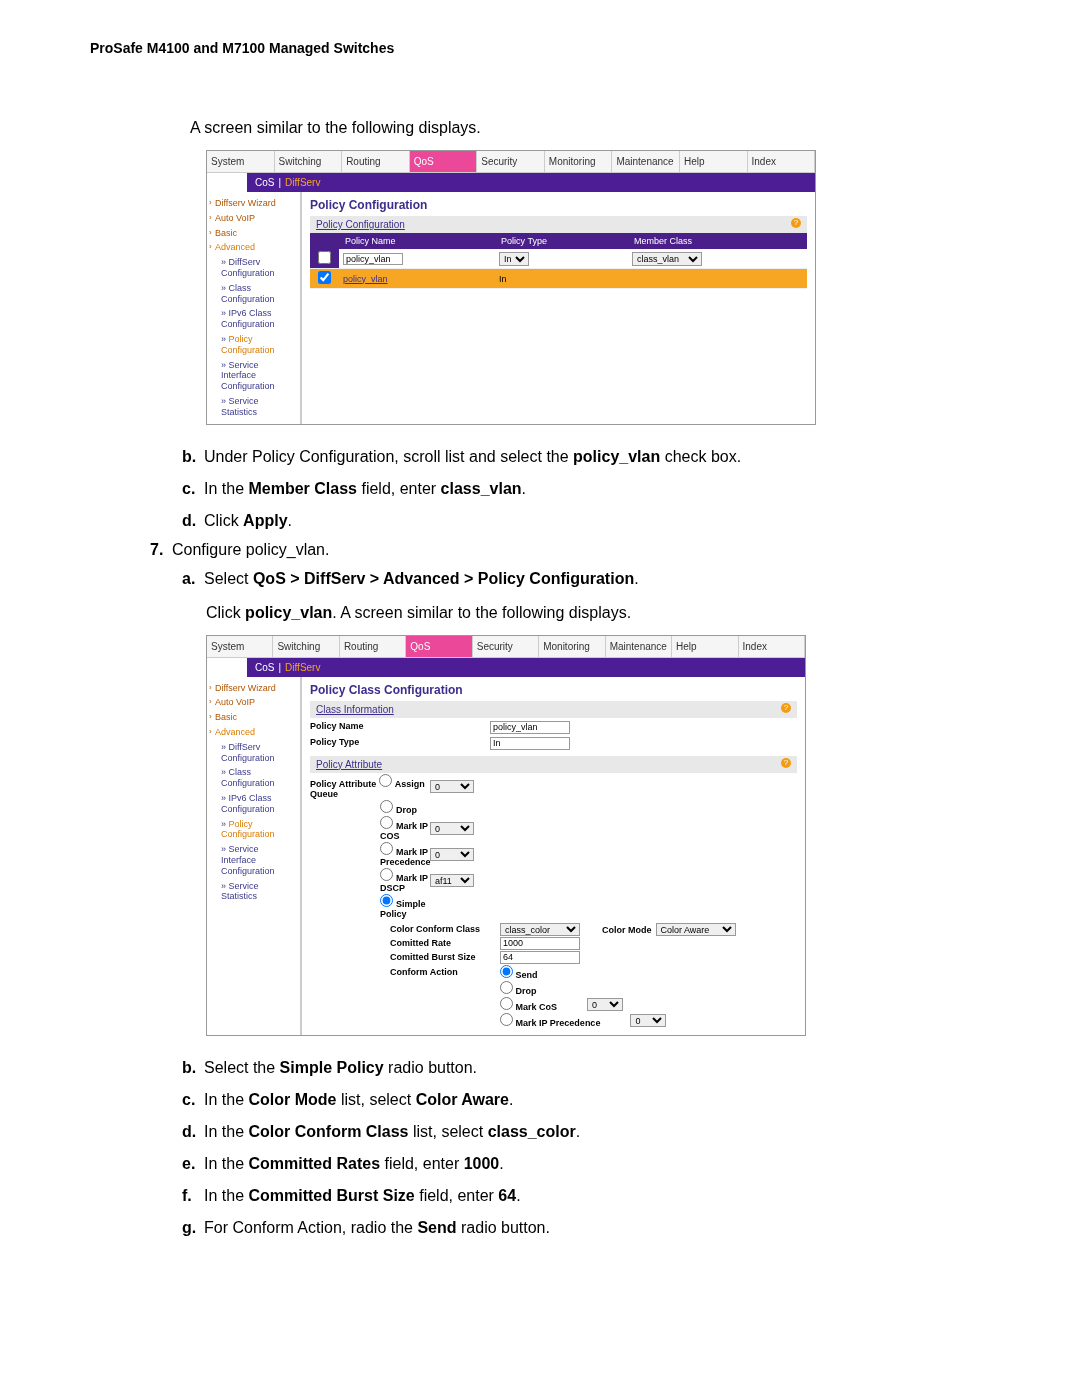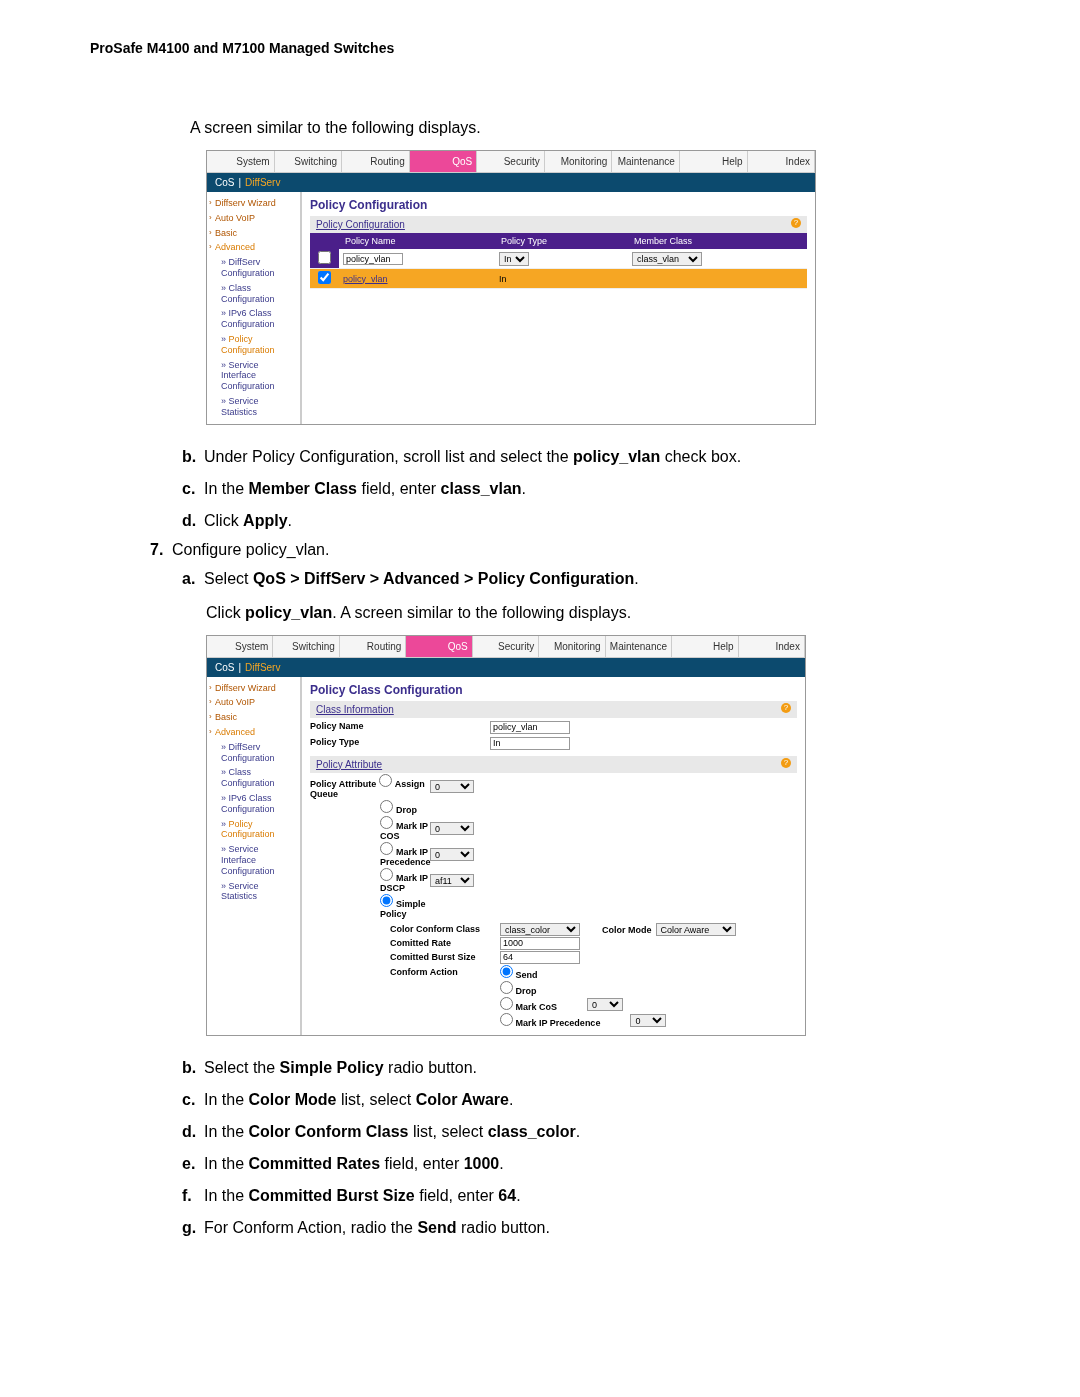--- a/index.html
+++ b/index.html
@@ -10,23 +10,23 @@
   ol.main { list-style: none; margin-left: 60px; }
   ol.main > li { margin: 6px 0; font-size: 16px; }
   ol.main > li > .num { font-weight: bold; display: inline-block; width: 22px; }
   ol.sub { list-style: none; margin-left: 92px; }
   ol.sub > li { margin: 8px 0; font-size: 16px; line-height: 1.5; }
   ol.sub > li > .let { font-weight: bold; display: inline-block; width: 22px; }
   b { font-weight: bold; }
   .shot-wrap { margin: 10px 0 20px 116px; width: 610px; border: 1px solid #999; }
   .shot-wrap.wide { width: 600px; }
   .tabs { display: flex; background: #eee; font-size: 10px; border-bottom: 1px solid #ccc; }
-  .tabs > div { flex: 1; text-align: right; padding: 5px 4px; border-right: 1px solid #ccc; color: #333; background: #f5f5f5; cursor: default; }
+  .tabs > div { flex: 1; text-align: left; padding: 5px 4px; border-right: 1px solid #ccc; color: #333; background: #f5f5f5; cursor: default; }
   .tabs > div.active { background: #ec4899; color: #fff; }
-  .subnav { background: #0c4a6e; color: #fff; font-size: 10px; padding: 4px 8px; }
+  .subnav { background: #4c1d95; color: #fff; font-size: 10px; padding: 4px 8px; margin-left: 40px; }
   .subnav span { margin-right: 4px; }
   .subnav .sel { color: #f6a623; }
   .shot-body { display: flex; background: #f5f5f5; min-height: 170px; }
   .sidebar { width: 95px; background: #fff; border-right: 2px solid #ccc; font-size: 9px; padding: 4px 2px; }
   .sidebar .item { color: #b05500; padding: 2px 2px 2px 6px; line-height: 1.2; position: relative; }
   .sidebar .item.sub { color: #3a3a8a; padding-left: 12px; }
   .sidebar .item.sel { color: #d97b00; }
   .sidebar .item .chev { position: absolute; left: 0; color: #b05500; font-size: 8px; }
   .main-pane { flex: 1; background: #fff; padding: 6px 8px; position: relative; }
   .pane-title { color: #3b2e8c; font-size: 12px; font-weight: bold; margin-bottom: 4px; }

